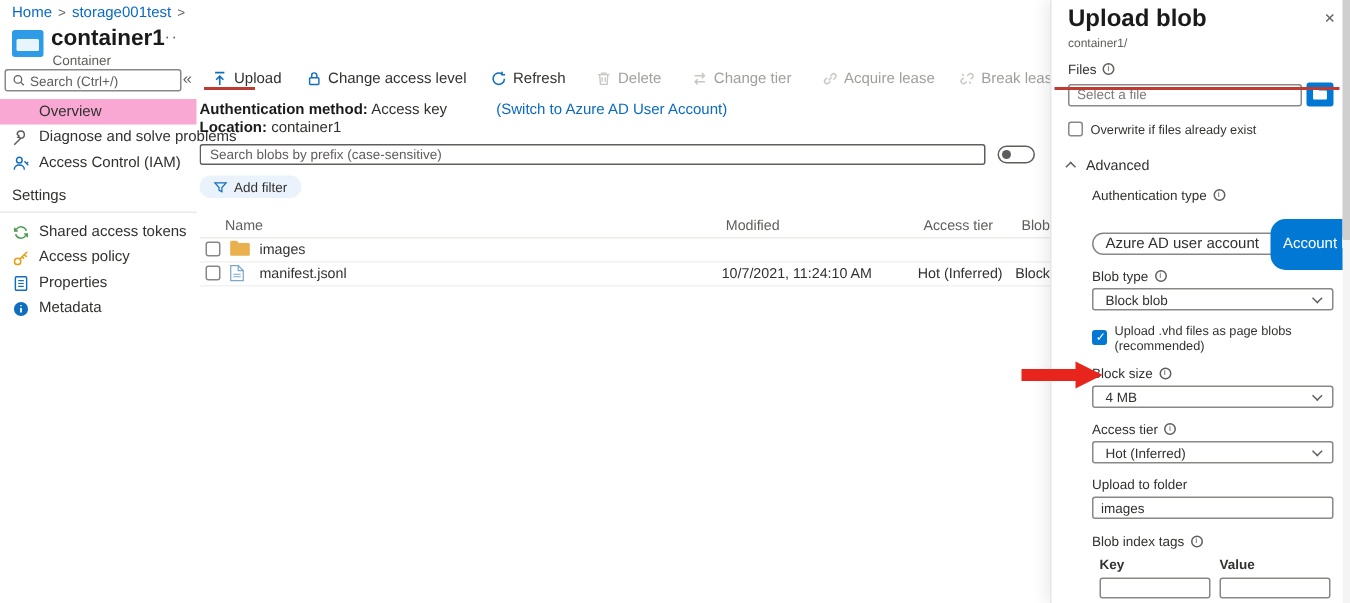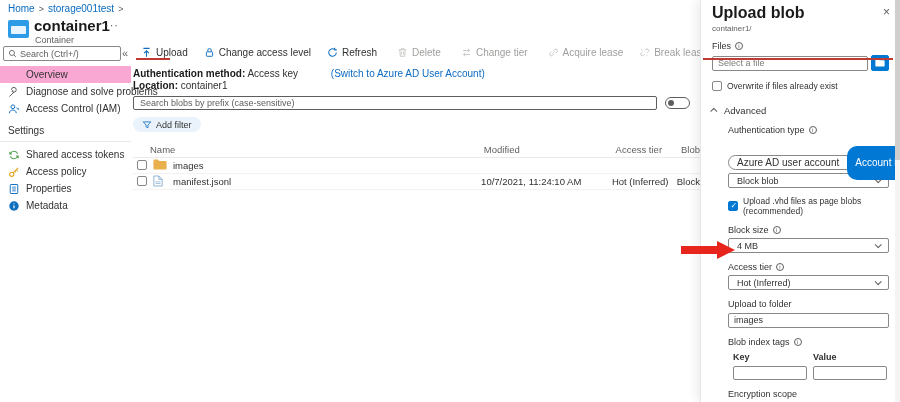--- a/index.html
+++ b/index.html
@@ -345,20 +345,24 @@
       <div class="adv-body">
         <div class="lbl">
           <span>Authentication type</span>
           <span class="info-i"></span>
         </div>
         <div class="seg">
           <span class="seg-a">Azure AD user account</span>
           <span class="seg-b">Account key</span>
         </div>
 
+        <div class="lbl mt9">
+          <span>Blob type</span>
+          <span class="info-i"></span>
+        </div>
         <div class="select">
           <span>Block blob</span>
           <span class="chev-down"></span>
         </div>
 
         <div class="chk-row mt8">
           <span class="chk-sm checked"></span>
           <span>Upload .vhd files as page blobs (recommended)</span>
         </div>
 

